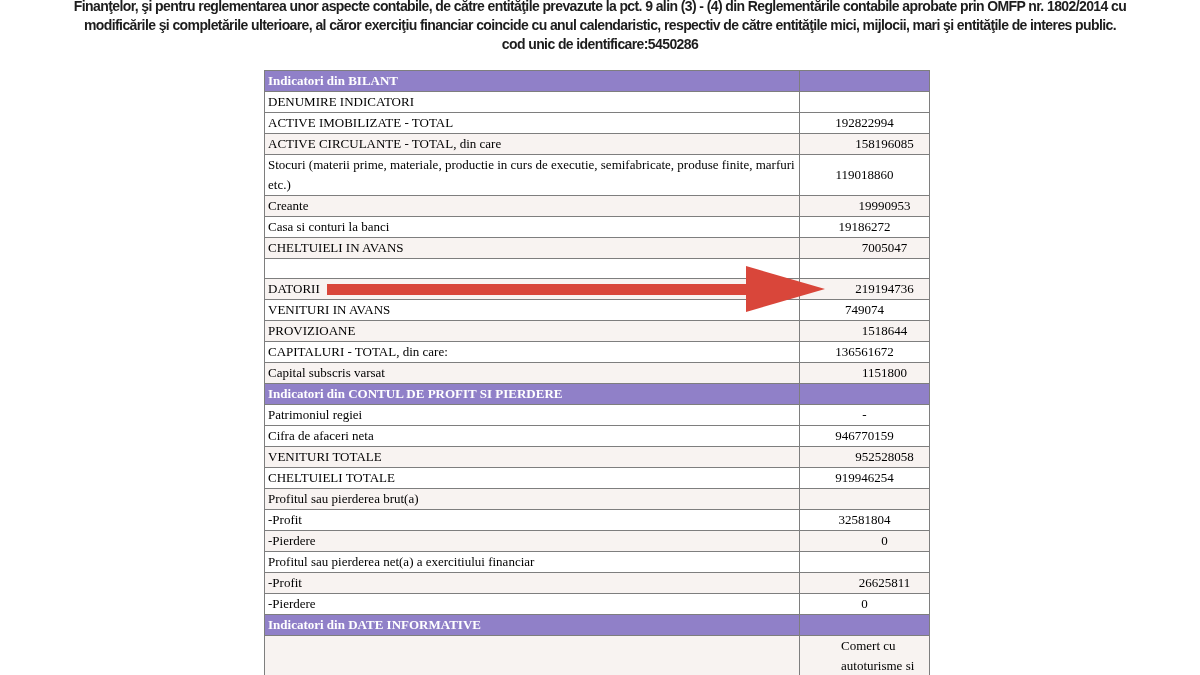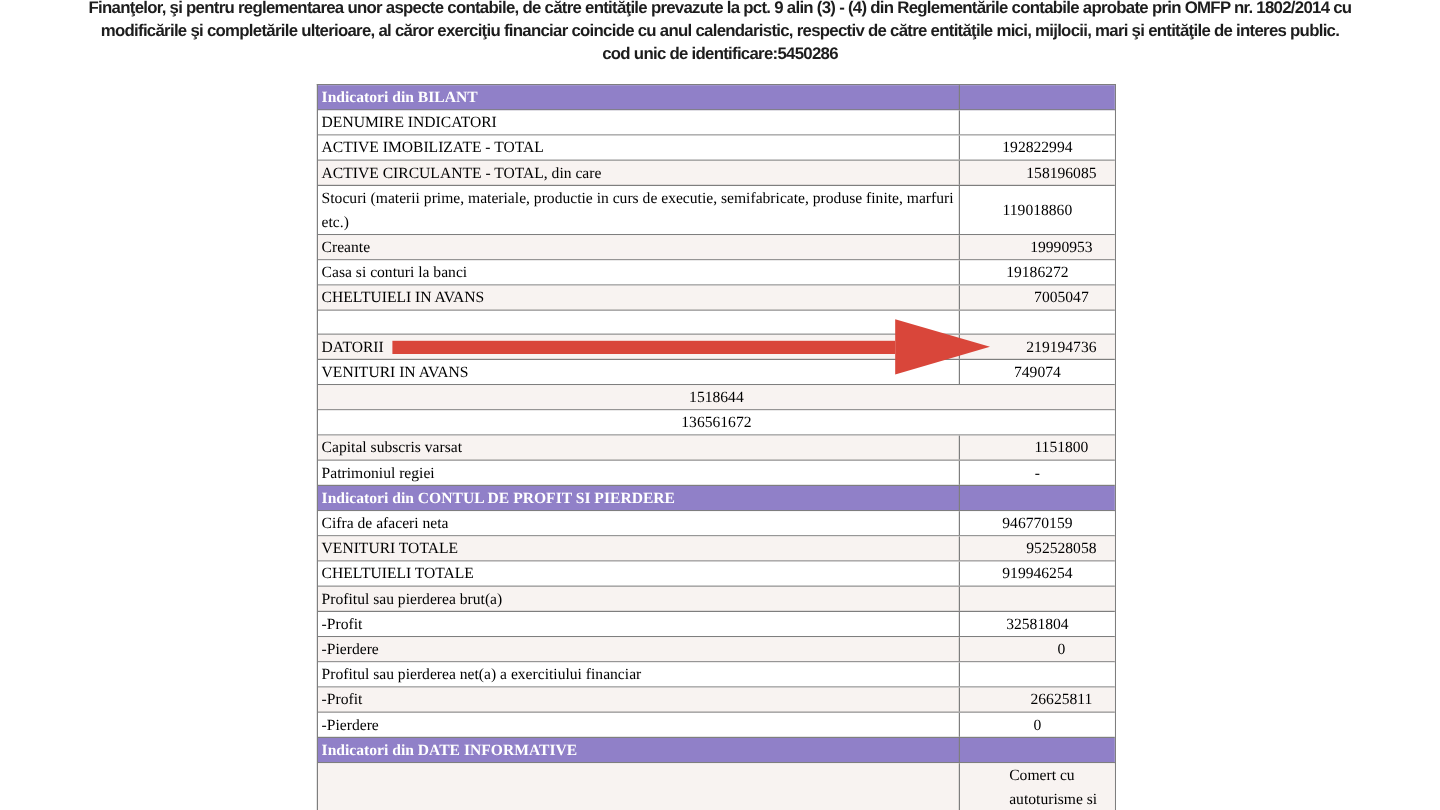--- a/index.html
+++ b/index.html
@@ -128,37 +128,39 @@
       <div class="arrow">
         <div class="arrow-body"></div>
         <div class="arrow-head"></div>
       </div>
     </div>
     <div class="row">
       <div class="cell label">VENITURI IN AVANS</div>
       <div class="cell value">749074</div>
     </div>
     <div class="row stripe">
+      <div class="cell label">PROVIZIOANE</div>
       <div class="cell value">1518644</div>
     </div>
     <div class="row">
+      <div class="cell label">CAPITALURI - TOTAL, din care:</div>
       <div class="cell value">136561672</div>
     </div>
     <div class="row stripe">
       <div class="cell label">Capital subscris varsat</div>
       <div class="cell value">1151800</div>
     </div>
+    <div class="row section">
+      <div class="cell label">Indicatori din CONTUL DE PROFIT SI PIERDERE</div>
+      <div class="cell value"></div>
+    </div>
     <div class="row">
       <div class="cell label">Patrimoniul regiei</div>
       <div class="cell value">-</div>
     </div>
-    <div class="row section">
-      <div class="cell label">Indicatori din CONTUL DE PROFIT SI PIERDERE</div>
-      <div class="cell value"></div>
-    </div>
     <div class="row">
       <div class="cell label">Cifra de afaceri neta</div>
       <div class="cell value">946770159</div>
     </div>
     <div class="row stripe">
       <div class="cell label">VENITURI TOTALE</div>
       <div class="cell value">952528058</div>
     </div>
     <div class="row">
       <div class="cell label">CHELTUIELI TOTALE</div>

